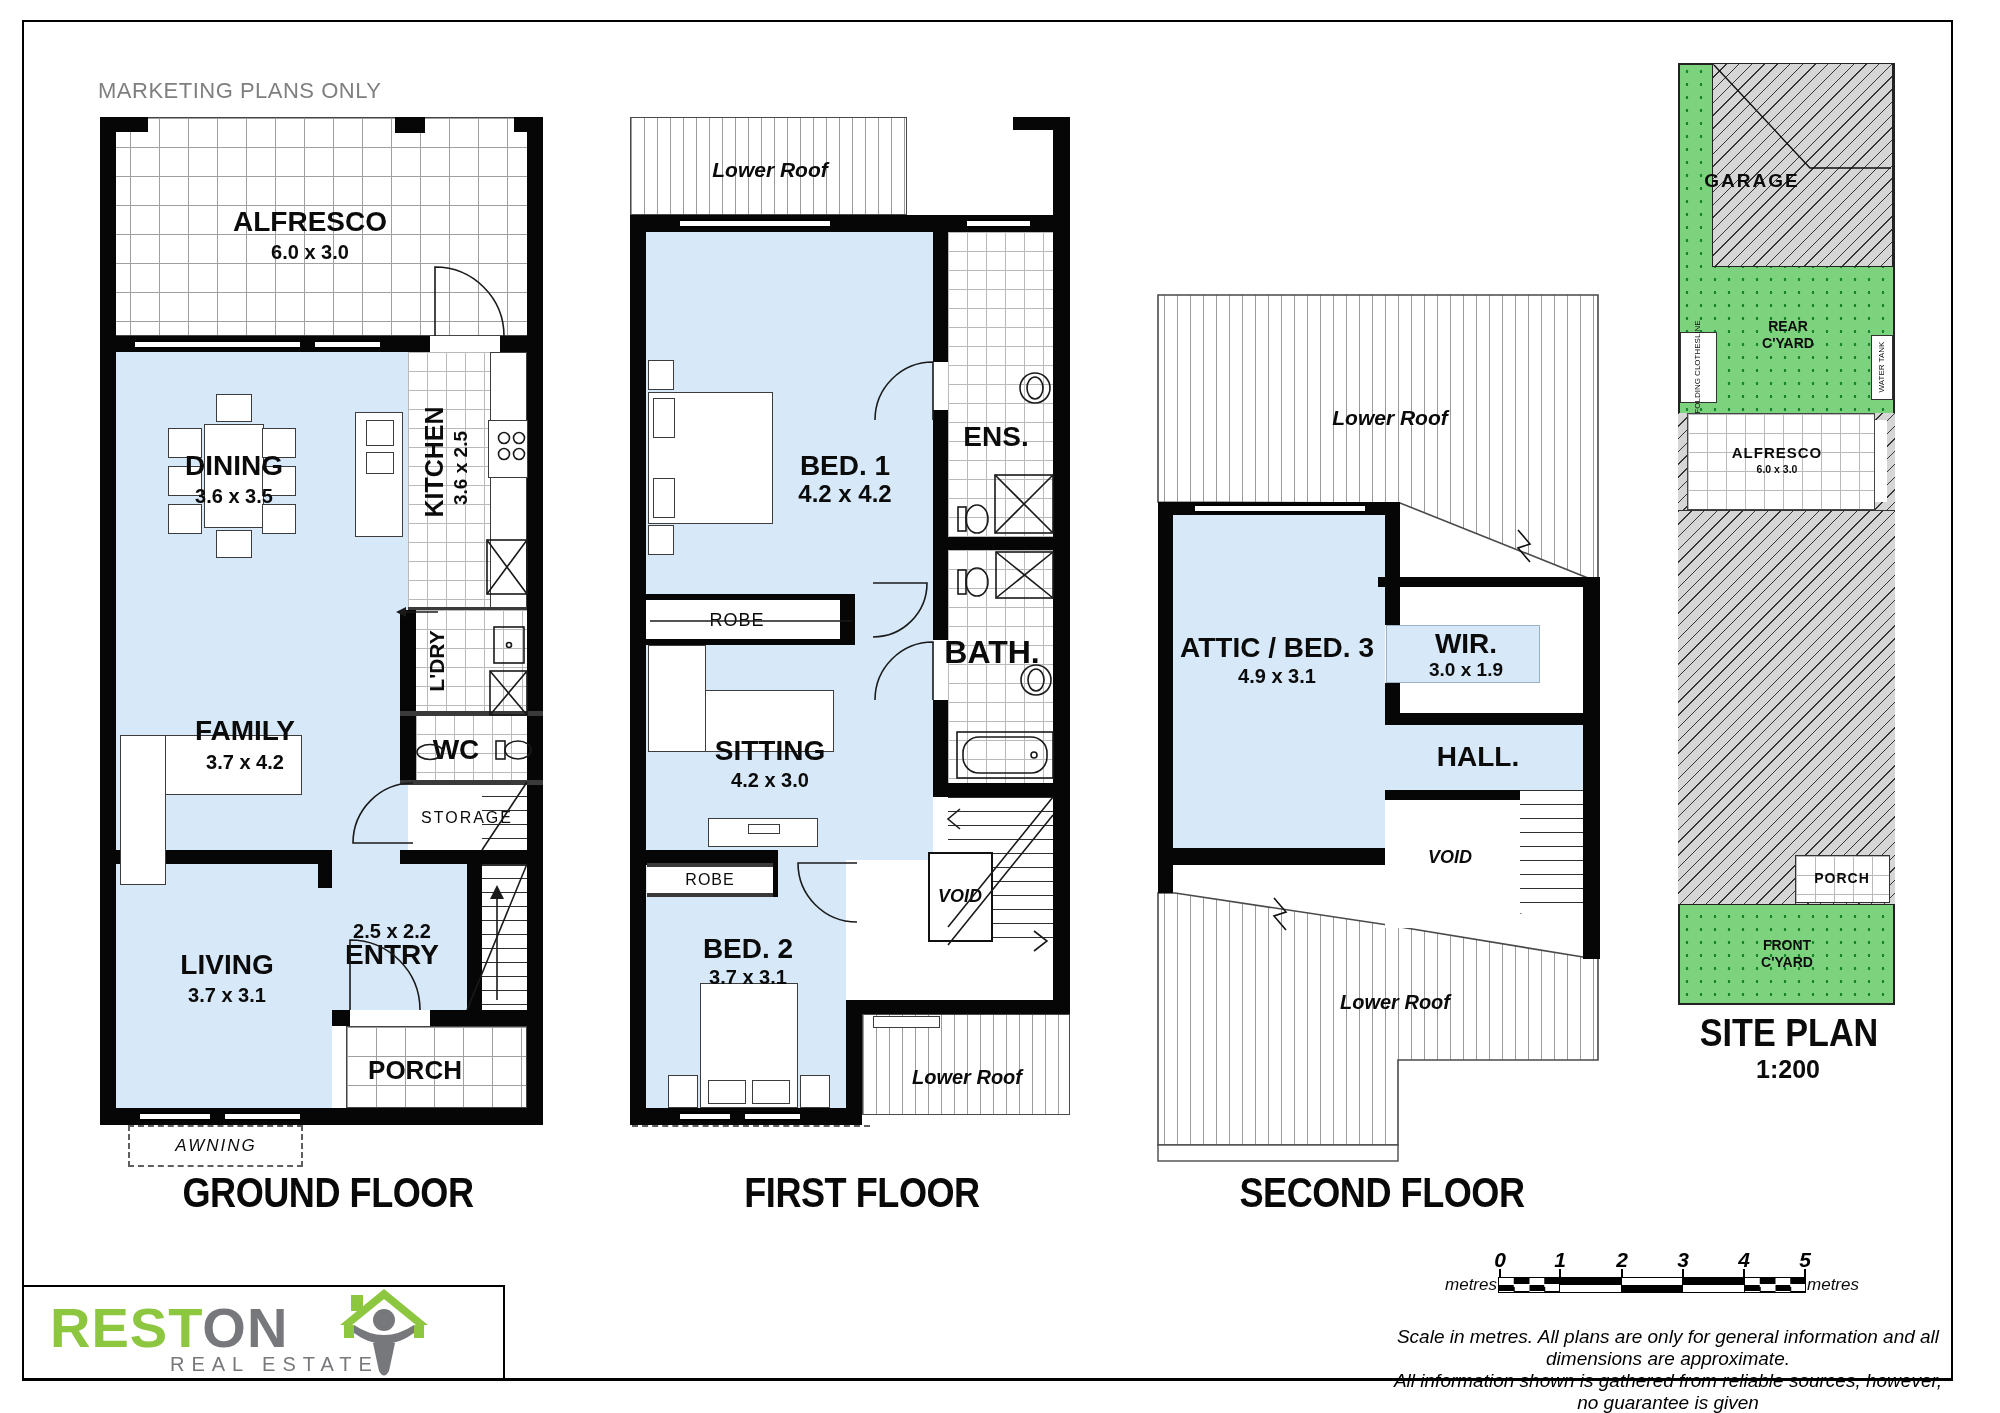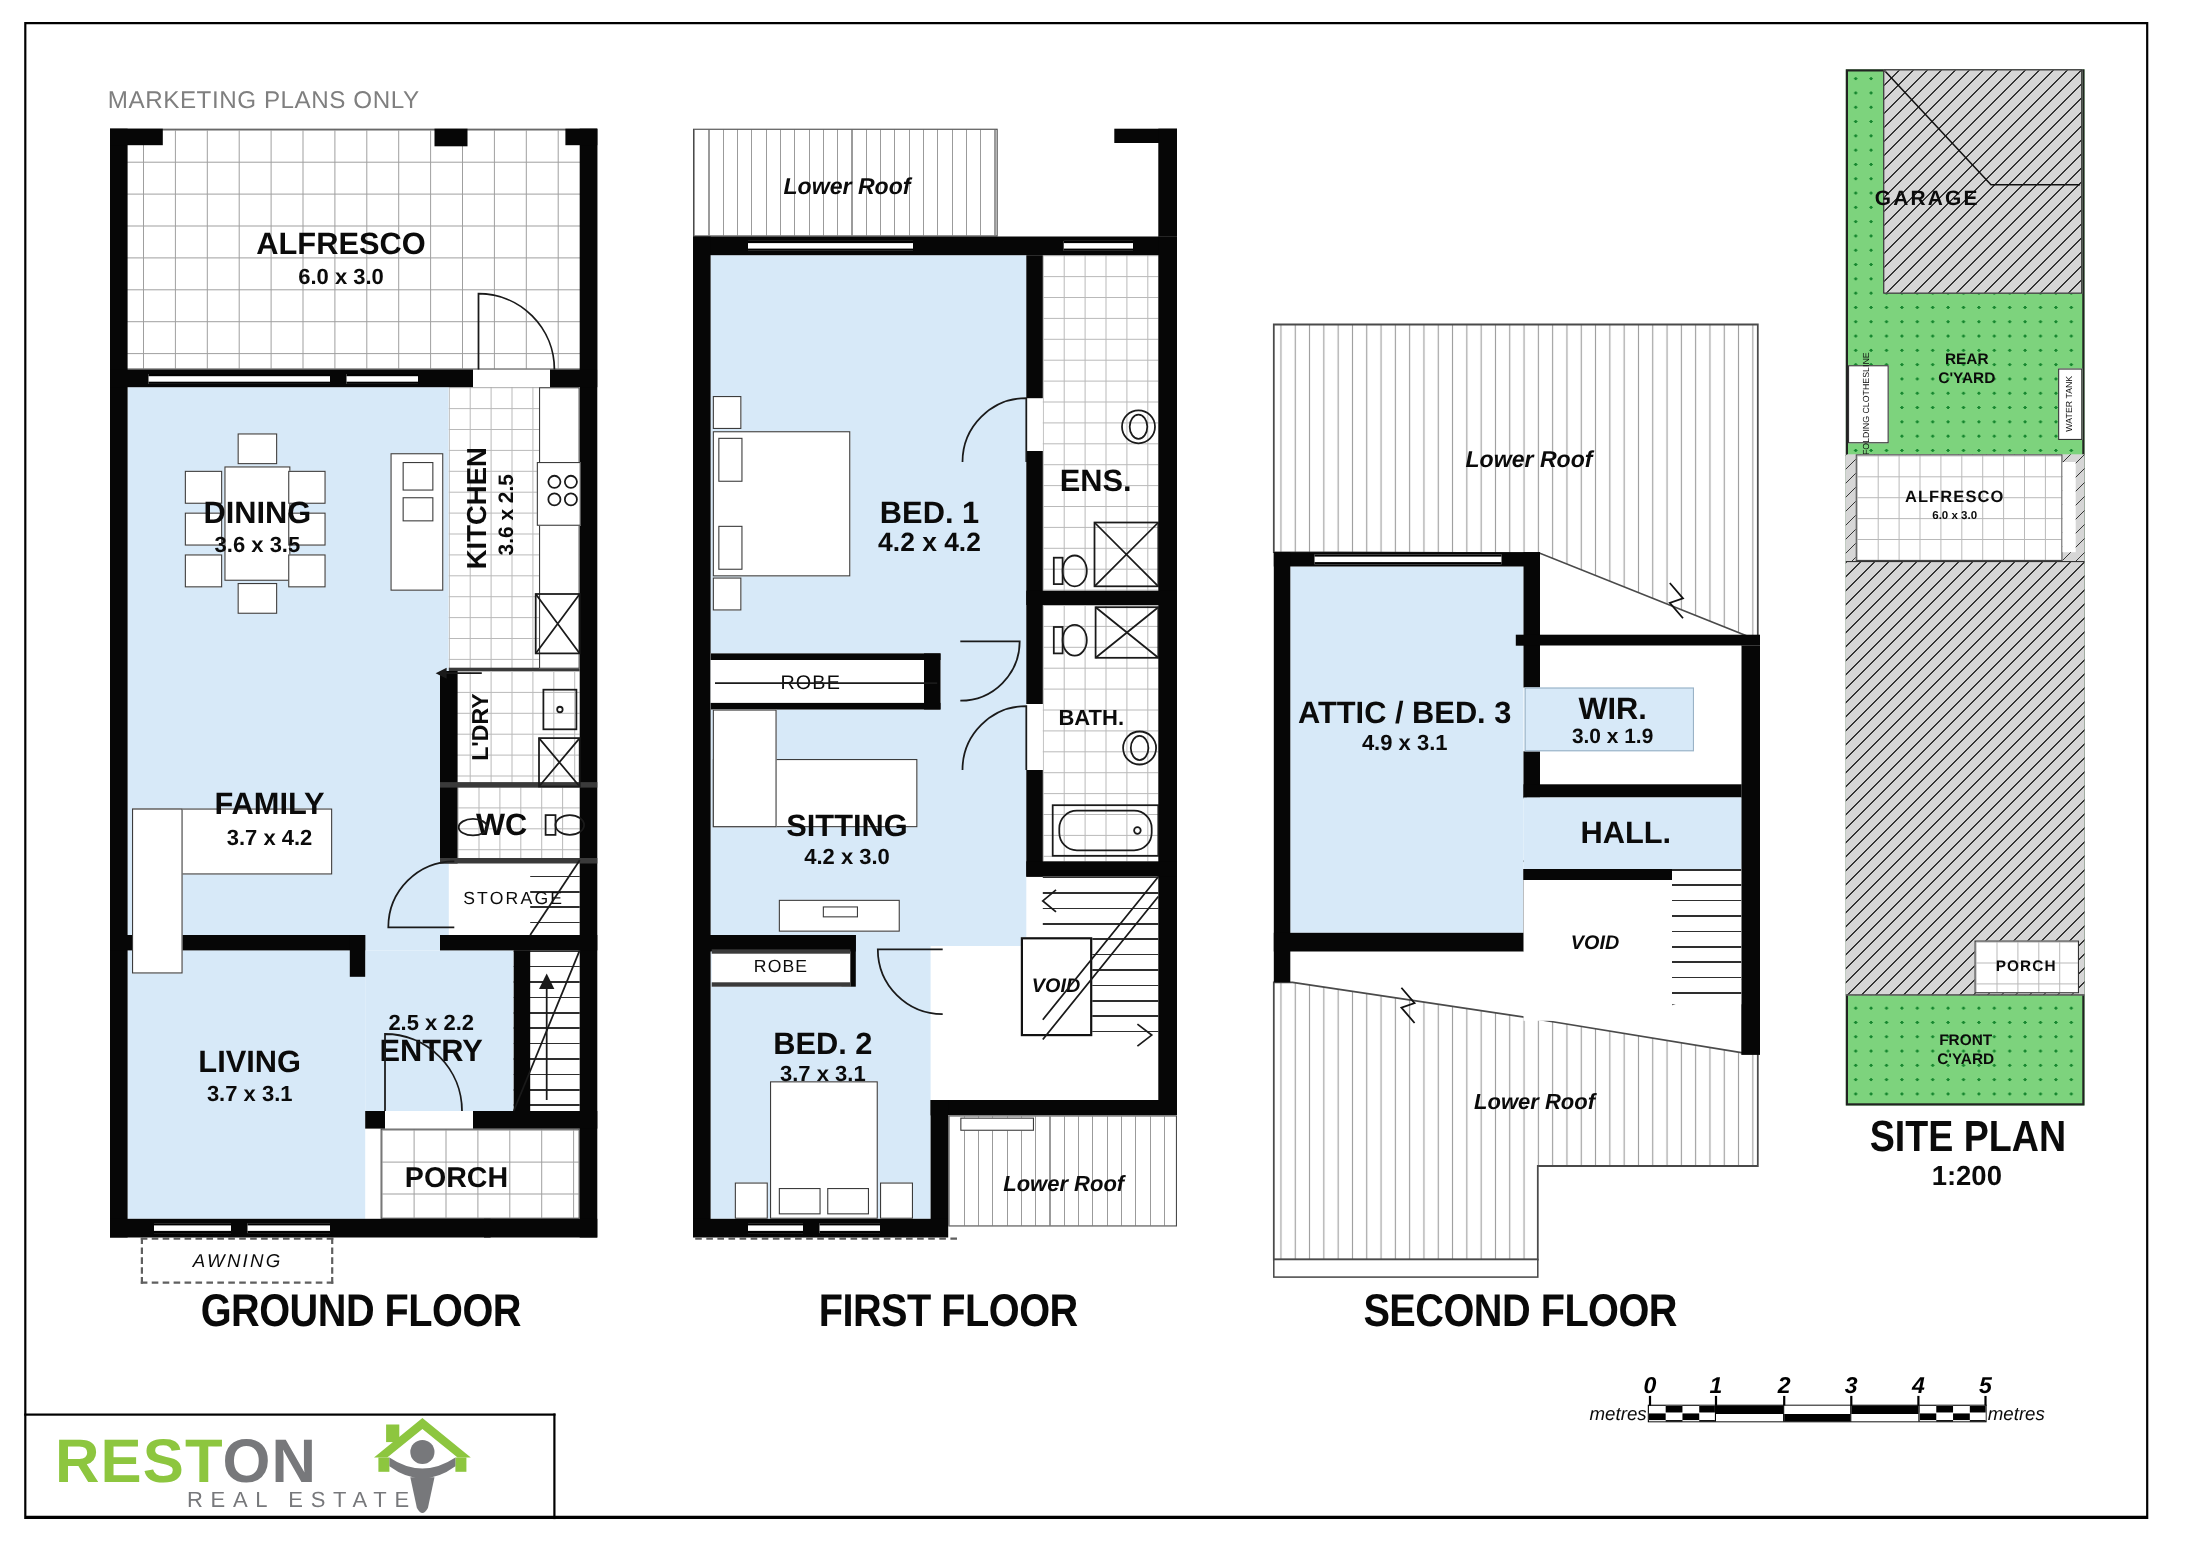--- a/index.html
+++ b/index.html
@@ -212,21 +212,21 @@
     <div class="furn" style="left:748px;top:824px;width:32px;height:10px;"></div>
     <div class="furn" style="left:668px;top:1075px;width:30px;height:33px;"></div>
     <div class="furn" style="left:800px;top:1075px;width:30px;height:33px;"></div>
     <div class="furn" style="left:700px;top:983px;width:98px;height:125px;"></div>
     <div class="furn" style="left:708px;top:1080px;width:38px;height:24px;"></div>
     <div class="furn" style="left:752px;top:1080px;width:38px;height:24px;"></div>
 
     <div class="lbl" style="left:845px;top:466px;font-size:28px;">BED. 1</div>
     <div class="lbl" style="left:845px;top:494px;font-size:24px;">4.2 x 4.2</div>
     <div class="lbl" style="left:996px;top:437px;font-size:28px;">ENS.</div>
-    <div class="lbl" style="left:992px;top:653px;font-size:20px;">BATH.</div>
+    <div class="lbl" style="left:992px;top:653px;font-size:32px;">BATH.</div>
     <div class="lbl" style="left:770px;top:751px;font-size:28px;">SITTING</div>
     <div class="lbl" style="left:770px;top:780px;font-size:20px;">4.2 x 3.0</div>
     <div class="lbl" style="left:748px;top:949px;font-size:28px;">BED. 2</div>
     <div class="lbl" style="left:748px;top:977px;font-size:20px;">3.7 x 3.1</div>
     <div class="title" style="left:862px;top:1193px;">FIRST FLOOR</div>
 
     <svg style="left:630px;top:115px;" width="440" height="1060" viewBox="0 0 440 1060">
       <g fill="none" stroke="#1a1a1a" stroke-width="1.6">
         <path d="M303,305 V247 A58,58 0 0 0 245,305"></path>
         <path d="M303,585 V527 A58,58 0 0 0 245,585"></path>
@@ -362,14 +362,19 @@
       <div class="seg segA"></div>
       <div class="seg segB"></div>
       <div class="seg segC"></div>
       <div class="seg segB"></div>
       <div class="seg segA"></div>
     </div>
     <div class="lbl it nb" style="left:1471px;top:1285px;font-size:17px;">metres</div>
     <div class="lbl it nb" style="left:1833px;top:1285px;font-size:17px;">metres</div>
   </div>
 
+  <div class="abs it" style="left:1382px;top:1326px;width:572px;text-align:center;font-size:19px;line-height:22px;color:#000;">
+    <div>Scale in metres. All plans are only for general information and all dimensions are approximate.</div>
+    <div>All information shown is gathered from reliable sources, however, no guarantee is given</div>
+
+  </div>
 
 </div>
 
 </body></html>

